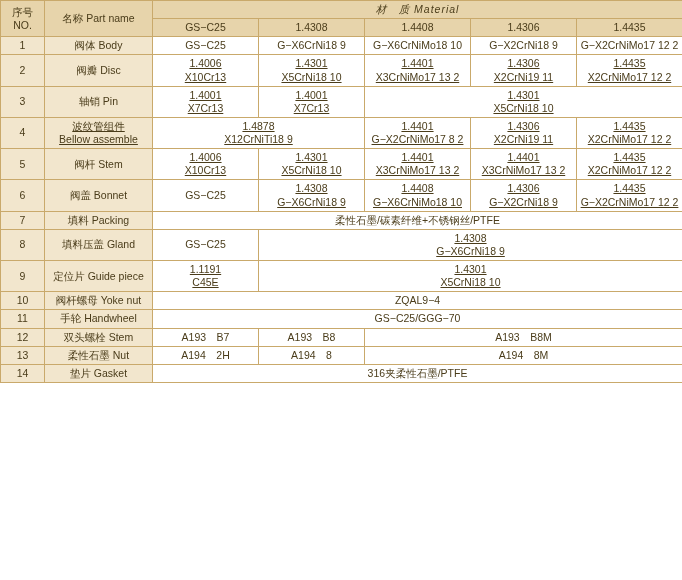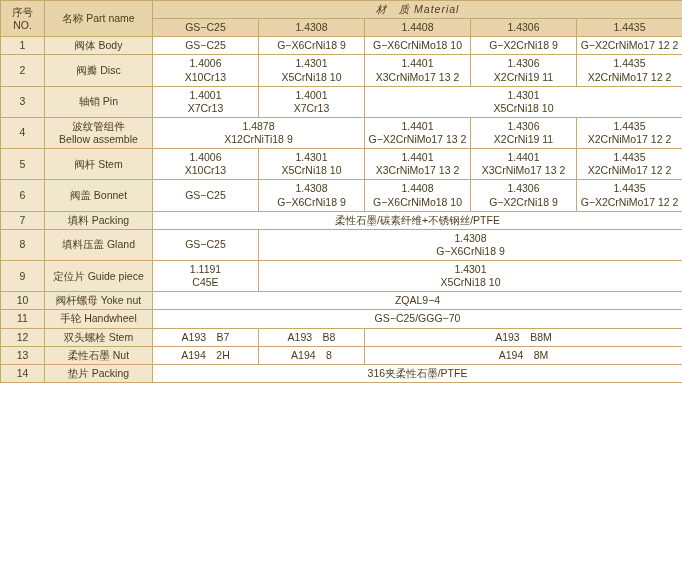--- a/index.html
+++ b/index.html
@@ -45,20 +45,21 @@
   }
   .numcell {
     background: #f2e6cd;
     font-size: 11px;
   }
   .cell {
     background: #ffffff;
   }
   .two-line span {
     display: block;
+    text-decoration: underline;
   }
   .colw-no { width: 44px; }
   .colw-name { width: 108px; }
   .colw-mat { width: 106px; }
 </style>
 </head>
 <body>
 
 <table class="spec">
   <colgroup>
@@ -139,21 +140,21 @@
         <td class="rowhdr two-line">
           <span>波纹管组件</span>
           <span>Bellow assemble</span>
         </td>
         <td class="cell two-line" colspan="2">
           <span>1.4878</span>
           <span>X12CrNiTi18 9</span>
         </td>
         <td class="cell two-line">
           <span>1.4401</span>
-          <span>G−X2CrNiMo17 13 2</span>
+          <span>G−X2CrNiMo17 8 2</span>
         </td>
         <td class="cell two-line">
           <span>1.4306</span>
           <span>X2CrNi19 11</span>
         </td>
         <td class="cell two-line">
           <span>1.4435</span>
           <span>X2CrNiMo17 12 2</span>
         </td>
       </tr>
@@ -247,17 +248,17 @@
       </tr>
       <tr>
         <td class="numcell">13</td>
         <td class="rowhdr">柔性石墨 Nut</td>
         <td class="cell"><span>A194　2H</span></td>
         <td class="cell"><span>A194　8</span></td>
         <td class="cell" colspan="3"><span>A194　8M</span></td>
       </tr>
       <tr>
         <td class="numcell">14</td>
-        <td class="rowhdr">垫片 Packing</td>
+        <td class="rowhdr">垫片 Gasket</td>
         <td class="cell" colspan="5"><span>316夹柔性石墨/PTFE</span></td>
       </tr>
     </tbody>
 </table>
 
 </body></html>

